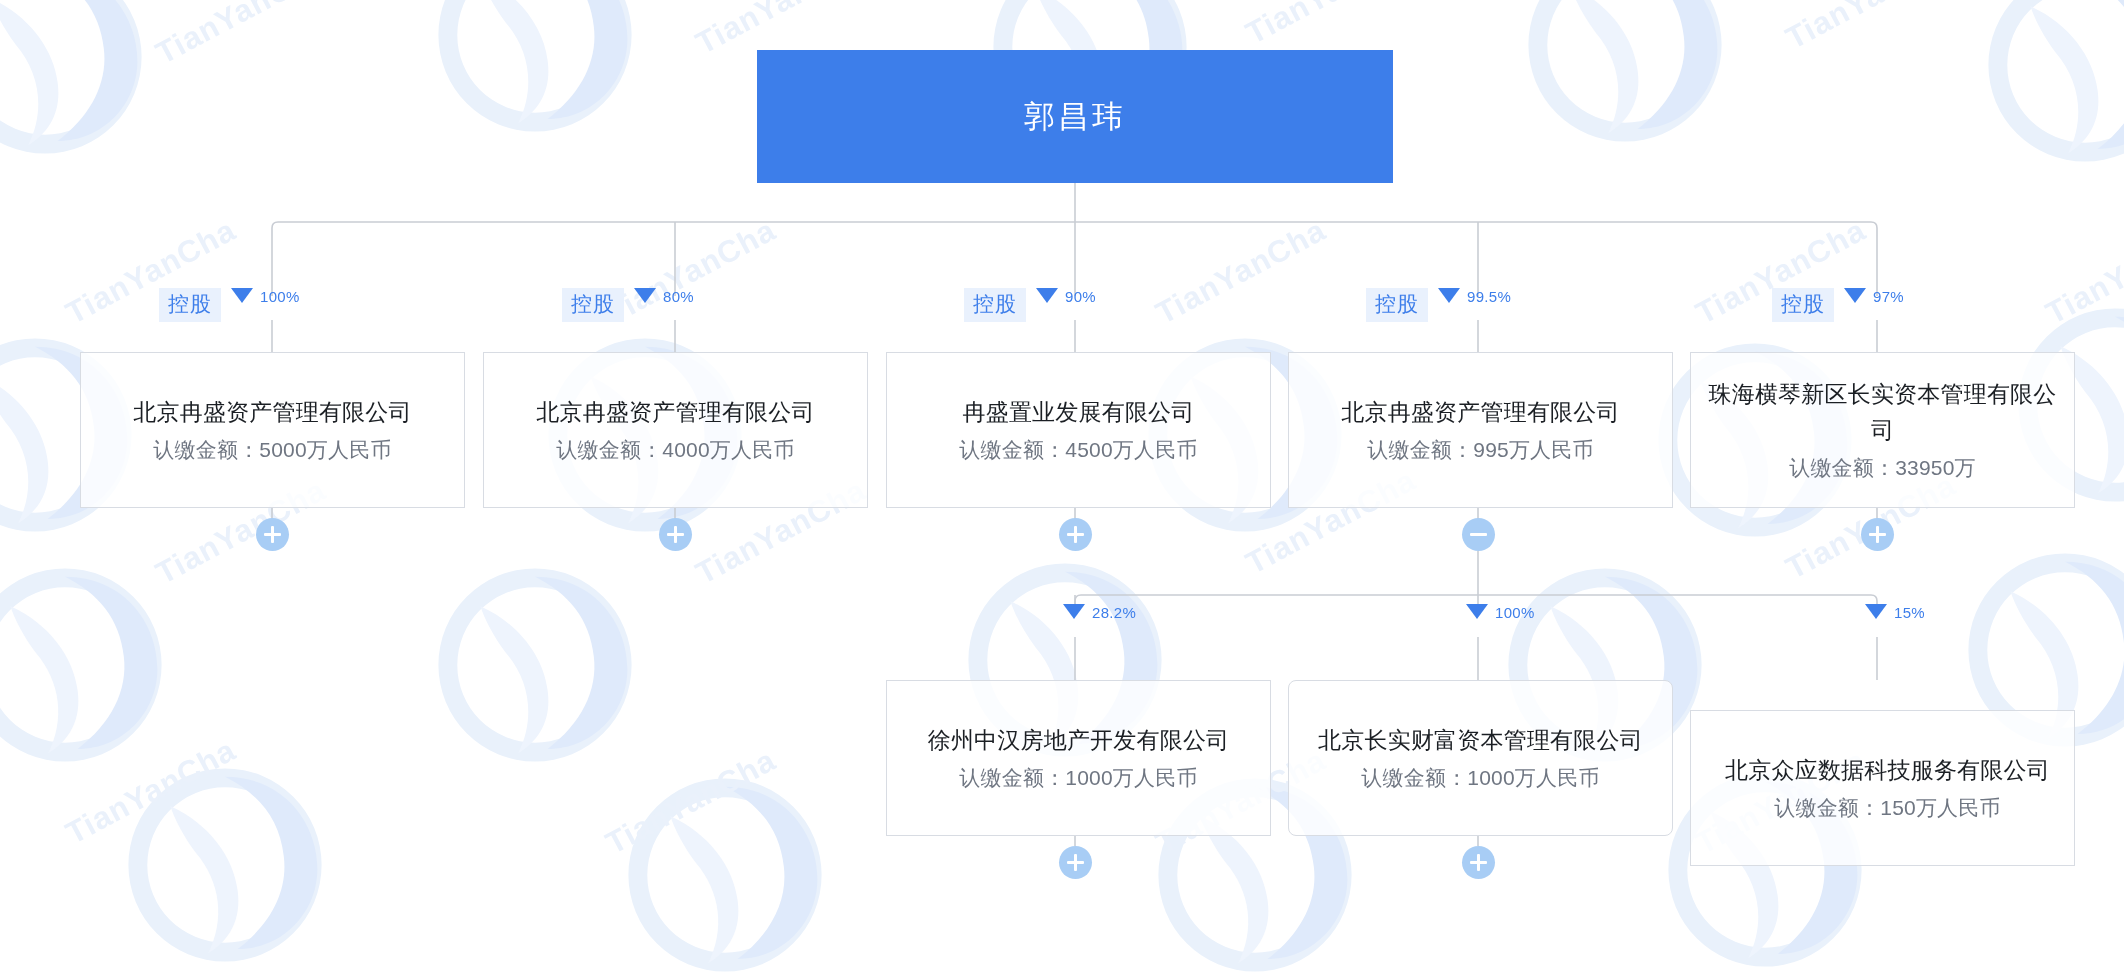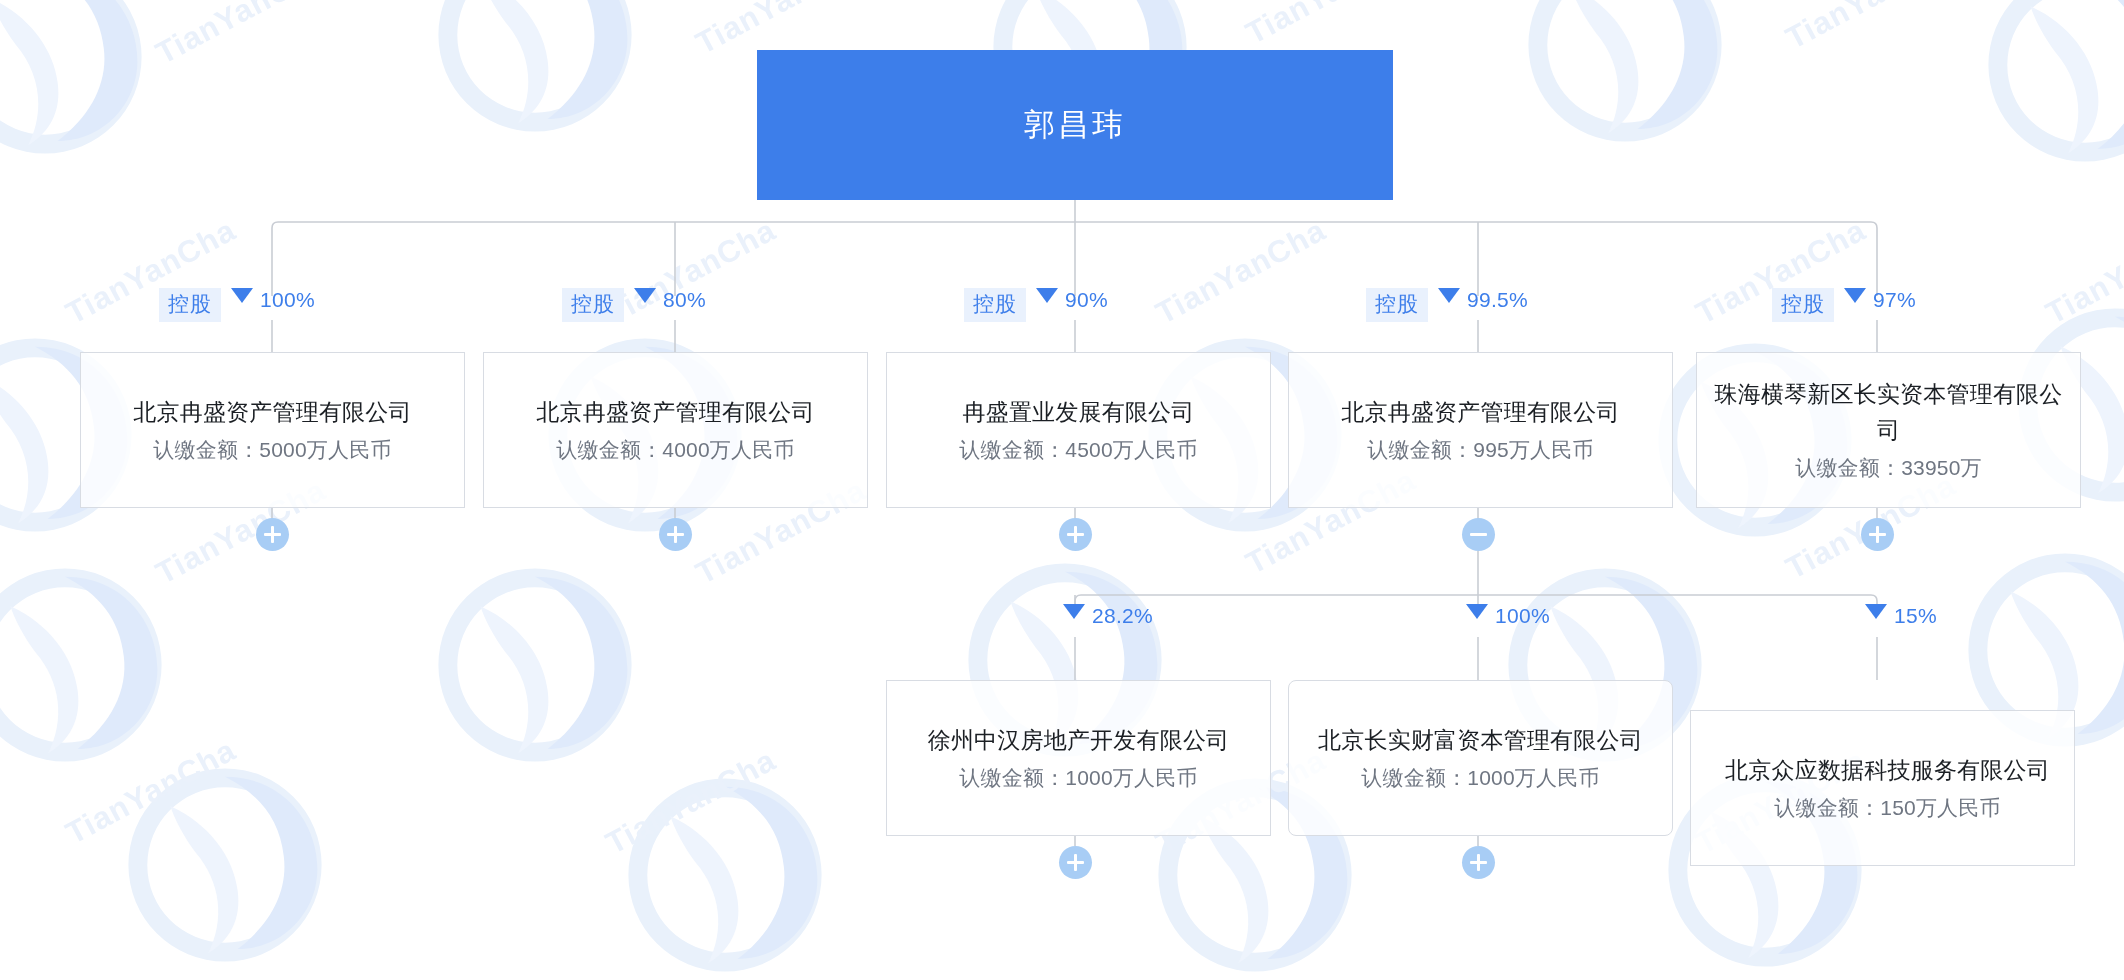--- a/index.html
+++ b/index.html
@@ -26,21 +26,21 @@
     font-family:"Liberation Sans",sans-serif;
   }
 
   
   #canvas{position:absolute;inset:0;z-index:2;}
   #edges{position:absolute;left:0;top:0;width:2124px;height:980px;z-index:1;pointer-events:none;}
 
   
   .root-node{
     position:absolute;
-    left:757px;top:50px;width:636px;height:150px;
+    left:757px;top:50px;width:636px;height:133px;
     background:#3d7eea;
     border:1px solid #3d7eea;
     display:flex;align-items:center;justify-content:center;
     box-sizing:border-box;
     cursor:pointer;
   }
   .root-node .root-label{
     color:#ffffff;
     font-size:31px;
     letter-spacing:3px;
@@ -93,21 +93,21 @@
   }
   .arrow{
     width:0;height:0;
     border-left:11px solid transparent;
     border-right:11px solid transparent;
     border-top:15px solid #3d7eea;
     margin-right:7px;
   }
   .pct{
     color:#3d7eea;
-    font-size:21px;
+    font-size:15px;
     letter-spacing:0.3px;
   }
 
   
   .toggle{
     position:absolute;
     width:33px;height:33px;
     border-radius:50%;
     background:#a8cdf5;
     display:flex;align-items:center;justify-content:center;
@@ -386,21 +386,21 @@
     <div class="amt">认缴金额：4000万人民币</div>
   </div>
   <div class="node" style="left:886px;top:352px;width:385px;height:156px;">
     <div class="nm">冉盛置业发展有限公司</div>
     <div class="amt">认缴金额：4500万人民币</div>
   </div>
   <div class="node" style="left:1288px;top:352px;width:385px;height:156px;justify-content:center;">
     <div class="nm">北京冉盛资产管理有限公司</div>
     <div class="amt">认缴金额：995万人民币</div>
   </div>
-  <div class="node" style="left:1690px;top:352px;width:385px;height:156px;margin-left:6px;">
+  <div class="node" style="left:1690px;top:352px;width:385px;height:156px;">
     <div class="nm">珠海横琴新区长实资本管理有限公司</div>
     <div class="amt">认缴金额：33950万</div>
   </div>
 
   <div class="toggle" style="left:256px;top:518px;">
     <span class="bar-h"></span>
     <span class="bar-v"></span>
   </div>
   <div class="toggle" style="left:659px;top:518px;">
     <span class="bar-h"></span>

